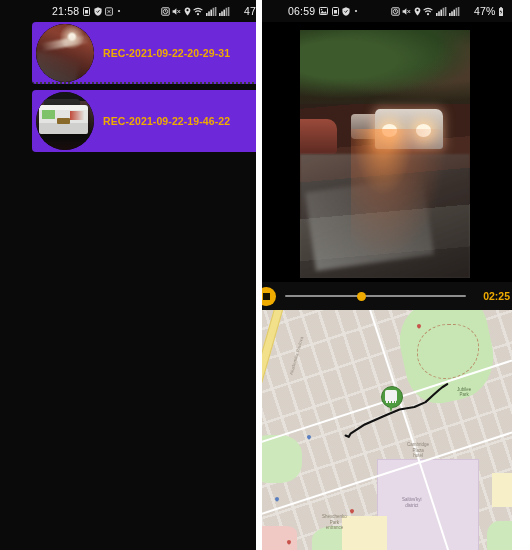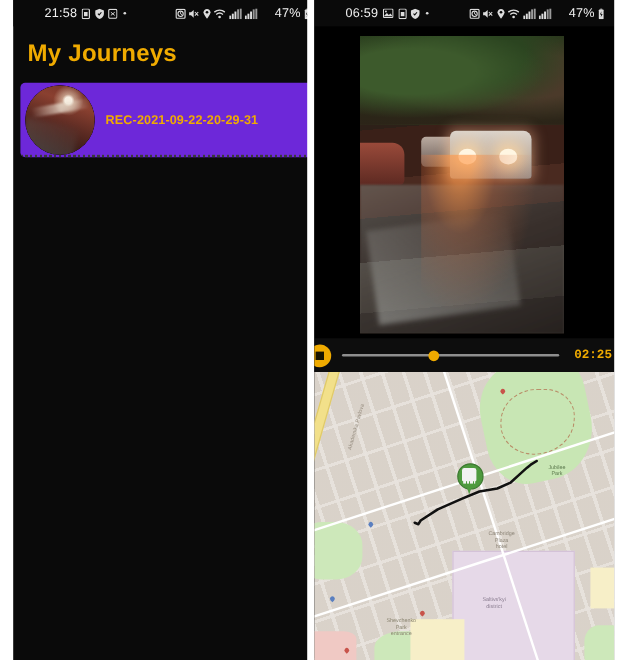--- a/index.html
+++ b/index.html
@@ -1,21 +1,21 @@
 <!DOCTYPE html>
 <html><head>
 <meta charset="utf-8">
 <style>
   html,body{margin:0;padding:0;background:#ffffff;}
   body{width:530px;height:550px;overflow:hidden;font-family:"Liberation Sans",sans-serif;}
   .screen{position:relative;width:530px;height:550px;background:#ffffff;}
 
   
   .panel{position:absolute;top:0;height:550px;background:#0a0a0a;overflow:hidden;}
-  .panel-left{left:11px;width:256px;}
+  .panel-left{left:0;width:256px;padding-left:26px;}
   .panel-right{left:262px;width:250px;}
 
   
   .statusbar{position:relative;height:22px;display:flex;align-items:center;
              justify-content:center;background:#0a0a0a;color:#e8e8e8;
              font-size:10px;letter-spacing:.2px;}
   .sb-inner{display:flex;align-items:center;gap:4px;width:100%;
             padding:0 8px;box-sizing:border-box;}
   .sb-clock{font-size:10.5px;color:#f0f0f0;margin-left:18px;}
   .sb-left-icons{display:flex;align-items:center;gap:3.5px;}
@@ -95,21 +95,21 @@
       background:radial-gradient(ellipse at 34% 6%,rgba(255,150,70,.62) 0 10%,rgba(220,110,60,.25) 34%,transparent 72%);}
   .vid .road{position:absolute;left:0;bottom:0;width:100%;height:50%;
       background:linear-gradient(160deg,rgba(120,120,115,.55) 0%,rgba(70,62,58,.5) 45%,rgba(30,24,22,.7) 100%);
       filter:blur(1px);}
   .vid .wet{position:absolute;left:6%;bottom:6%;width:70%;height:32%;
       background:linear-gradient(30deg,rgba(170,172,168,.55),rgba(90,88,84,0));
       transform:rotate(-8deg);filter:blur(2px);}
 
   
   .controls{position:relative;height:28px;background:#0d0d0d;
-            display:flex;align-items:center;font-family:Liberation Mono, monospace;}
+            display:flex;align-items:center;}
   .stop-btn{position:absolute;left:-5px;width:19px;height:19px;border-radius:50%;
             background:#f0ab00;display:flex;align-items:center;justify-content:center;}
   .stop-btn i{width:7px;height:7px;background:#181400;display:block;}
   .seek{position:absolute;left:23px;right:46px;height:16px;display:flex;align-items:center;}
   .seek-track{position:absolute;left:0;right:0;height:2px;background:#8e8e8e;border-radius:2px;}
   .seek-thumb{position:absolute;left:42%;width:9px;height:9px;margin-left:-4px;
               border-radius:50%;background:#f0ab00;}
   .time{position:absolute;right:2px;color:#f0ab00;font-size:10.5px;font-weight:bold;}
 
   
@@ -260,34 +260,45 @@
               <svg width="6" height="9" viewBox="0 0 6 9">
                 <rect x="1" y="1" width="4" height="8" rx="0.6" fill="#dcdcdc"></rect>
                 <rect x="2.2" y="0" width="1.6" height="1" fill="#dcdcdc"></rect>
                 <path d="M3.2 2.4 L1.9 5 H3 L2.6 7.4 L4.2 4.6 H3 Z" fill="#0a0a0a"></path>
               </svg>
             </span>
         </span>
       </div>
     </div>
 
-    <div class="page-title">My Journeys</div>
 
     <div class="journey-list">
 
       <div class="journey-card">
         <div class="thumb">
           <div class="tw">
               <div class="art1"></div>
             </div>
         </div>
         <div class="journey-label">REC-2021-09-22-20-29-31</div>
         <div class="card-dots"></div>
       </div>
 
+      <div class="journey-card">
+        <div class="thumb">
+          <div class="tw">
+              <div class="art2">
+                <div class="roof"></div>
+                <div class="van"></div>
+                <div class="plate"></div>
+              </div>
+            </div>
+        </div>
+        <div class="journey-label">REC-2021-09-22-19-46-22</div>
+      </div>
 
     </div>
   </div>
 
   <div class="edge-gap"></div>
 
   <div class="panel panel-right">
 
     <div class="statusbar">
       <div class="sb-inner">

